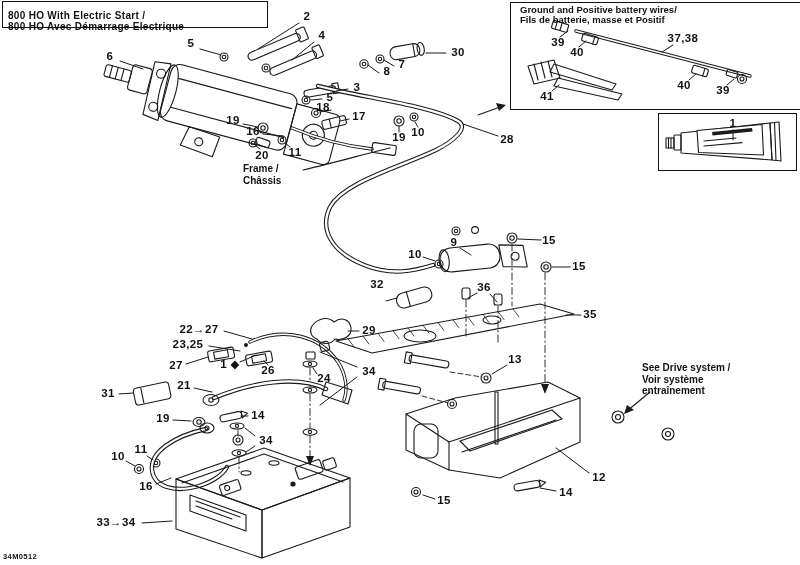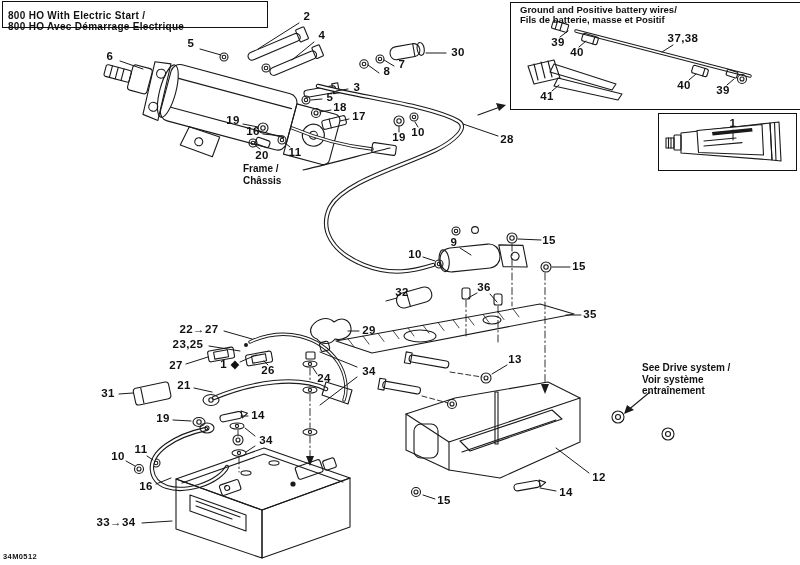--- a/index.html
+++ b/index.html
@@ -416,35 +416,35 @@
   <div id="callouts">
       <div class="callout" style="left: 307px; top: 17px;">2</div>
       <div class="callout" style="left: 322px; top: 36px;">4</div>
       <div class="callout" style="left: 191px; top: 44px;">5</div>
       <div class="callout" style="left: 110px; top: 57px;">6</div>
       <div class="callout" style="left: 458px; top: 53px;">30</div>
       <div class="callout" style="left: 402px; top: 65px;">7</div>
       <div class="callout" style="left: 387px; top: 72px;">8</div>
       <div class="callout" style="left: 357px; top: 88px;">3</div>
       <div class="callout" style="left: 330px; top: 98px;">5</div>
-      <div class="callout" style="left: 340px; top: 108px;">18</div>
+      <div class="callout" style="left: 323px; top: 108px;">18</div>
       <div class="callout" style="left: 359px; top: 117px;">17</div>
       <div class="callout" style="left: 233px; top: 121px;">19</div>
       <div class="callout" style="left: 253px; top: 132px;">16</div>
       <div class="callout" style="left: 418px; top: 133px;">10</div>
       <div class="callout" style="left: 399px; top: 138px;">19</div>
       <div class="callout" style="left: 507px; top: 140px;">28</div>
       <div class="callout" style="left: 295px; top: 153px;">11</div>
       <div class="callout" style="left: 262px; top: 156px;">20</div>
       <div class="callout" style="left: 454px; top: 243px;">9</div>
       <div class="callout" style="left: 415px; top: 255px;">10</div>
       <div class="callout" style="left: 549px; top: 241px;">15</div>
       <div class="callout" style="left: 579px; top: 267px;">15</div>
       <div class="callout" style="left: 484px; top: 288px;">36</div>
-      <div class="callout" style="left: 377px; top: 293px; margin-left: 25px;">32</div>
+      <div class="callout" style="left: 377px; top: 285px;">32</div>
       <div class="callout" style="left: 590px; top: 315px;">35</div>
       <div class="callout" style="left: 369px; top: 331px;">29</div>
       <div class="callout" style="left: 199px; top: 330px;">22→27</div>
       <div class="callout" style="left: 188px; top: 345px;">23,25</div>
       <div class="callout" style="left: 176px; top: 366px;">27</div>
       <div class="callout" style="left: 230px; top: 365px;">1 ◆</div>
       <div class="callout" style="left: 268px; top: 371px;">26</div>
       <div class="callout" style="left: 324px; top: 379px;">24</div>
       <div class="callout" style="left: 369px; top: 372px;">34</div>
       <div class="callout" style="left: 515px; top: 360px;">13</div>

